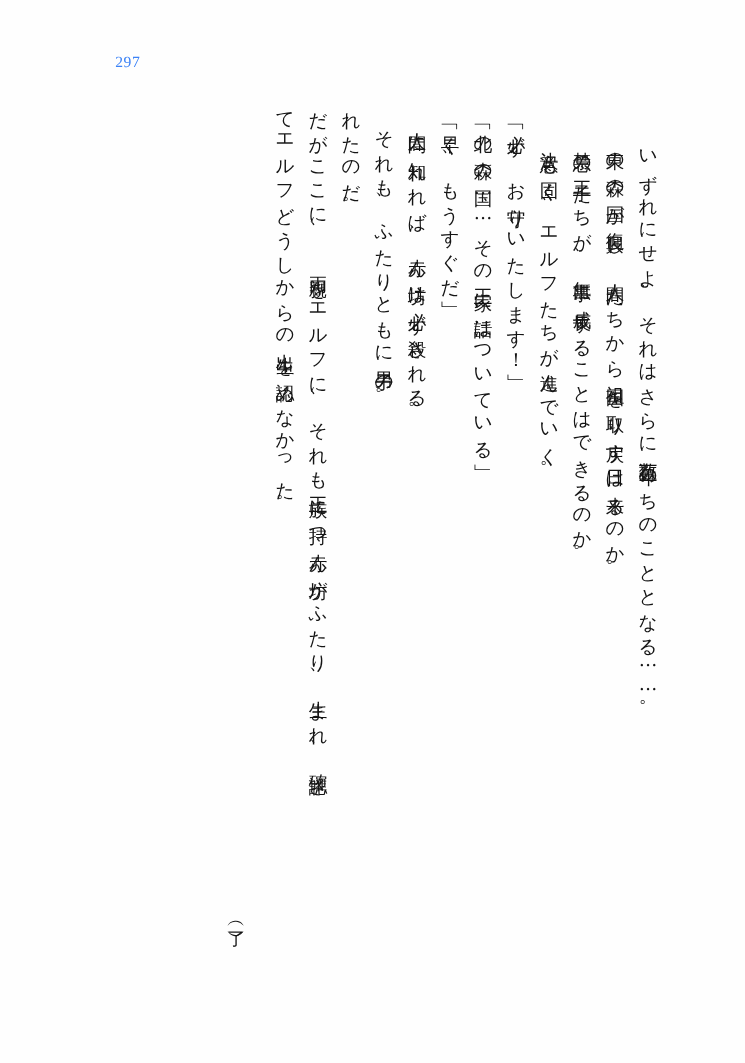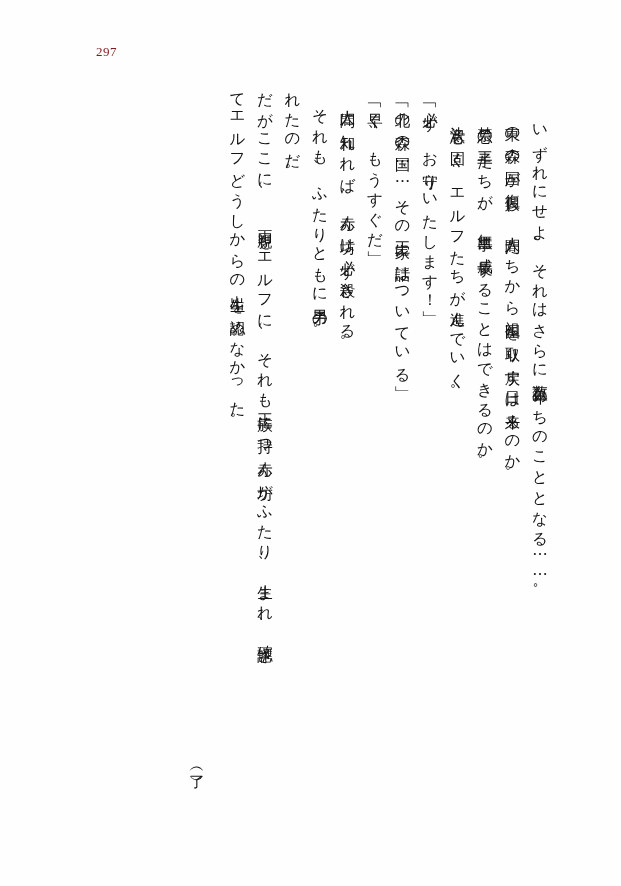--- a/index.html
+++ b/index.html
@@ -22,21 +22,21 @@
     width: 621px;
     height: 886px;
     background: #fefefe;
   }
   .page-number {
     position: absolute;
     left: 96px;
     top: 44px;
     font-size: 13px;
     font-family: "Liberation Serif", "DejaVu Serif", serif;
-    color: #7f1d1d;
+    color: #3b82f6;
     letter-spacing: 0.5px;
   }
   .text-block {
     position: absolute;
     right: 74px;
     top: 82px;
     height: 660px;
     display: flex;
     flex-direction: row;
     align-items: flex-start;

